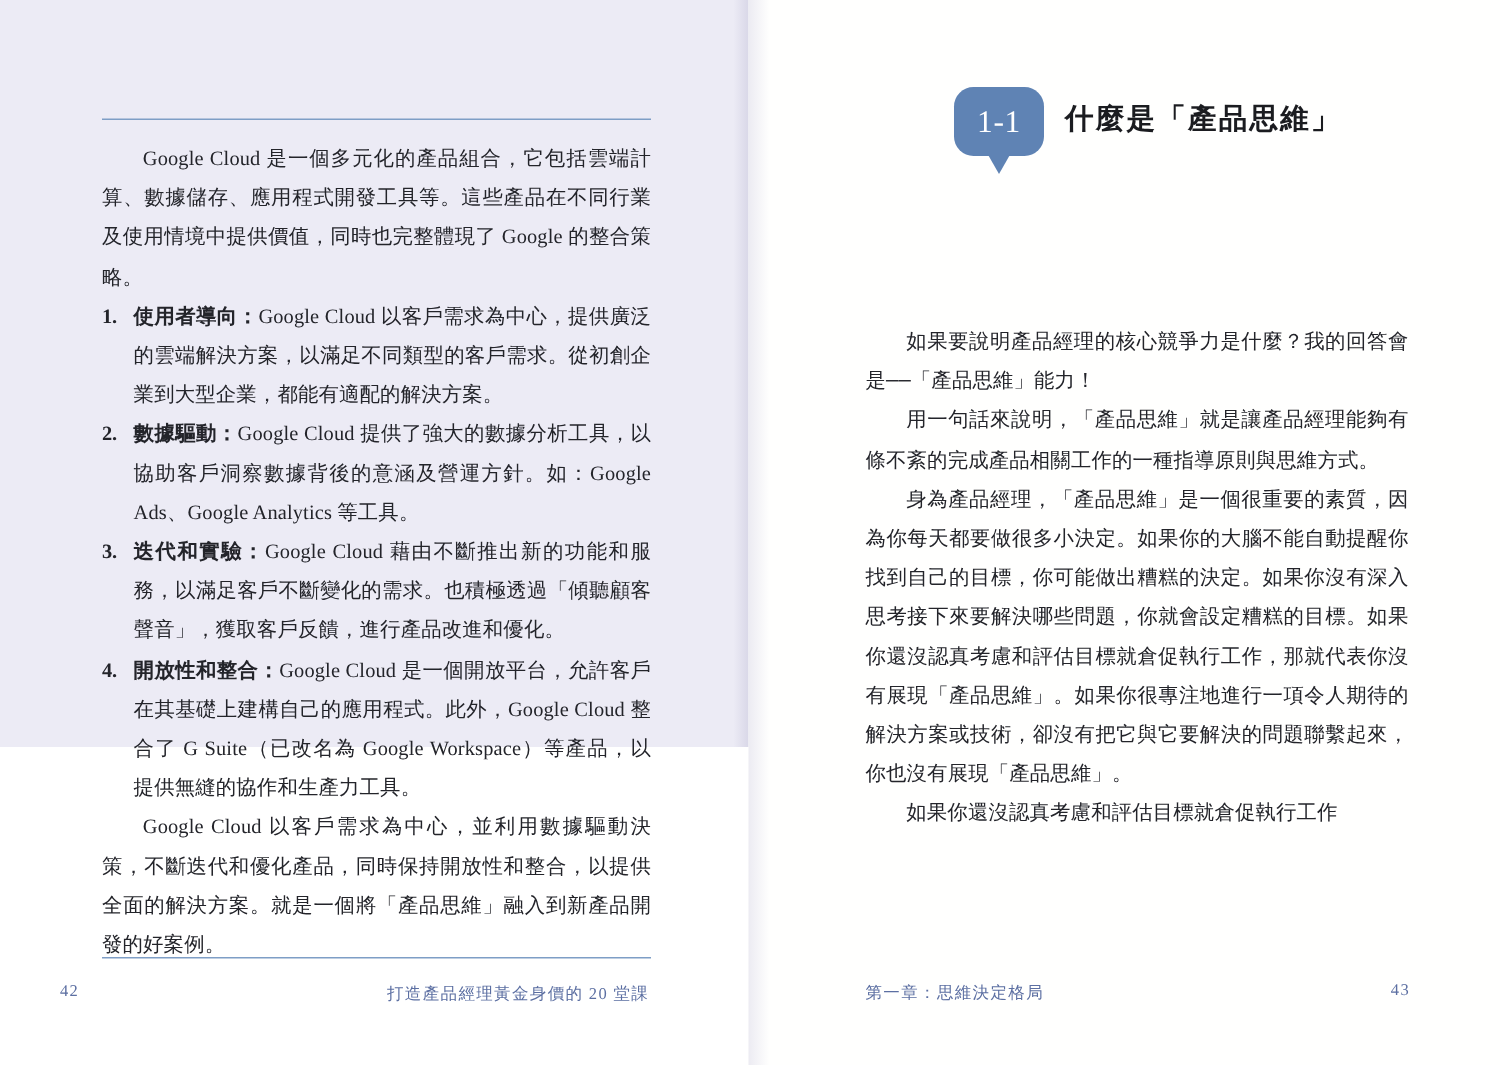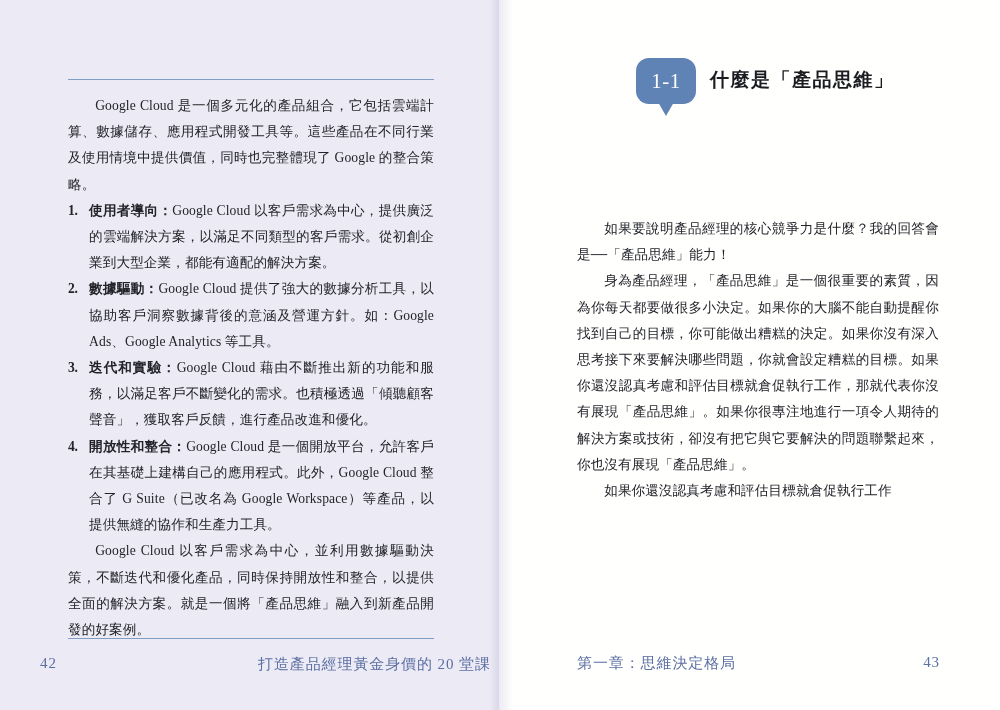--- a/index.html
+++ b/index.html
@@ -18,21 +18,21 @@
     position: relative;
     width: 1000px;
     height: 710px;
     display: flex;
   }
 
   
   .page-left {
     position: relative;
     width: 499px;
-    height: 710px;
+    height: 498px;
     background: #ecebf5;
     box-sizing: border-box;
     padding-left: 24px;
   }
   .page-left::after {
     content: "";
     position: absolute;
     top: 0; right: 0;
     width: 10px; height: 100%;
     background: linear-gradient(to right, rgba(175,172,200,0.00), rgba(150,146,185,0.22));
@@ -116,21 +116,21 @@
     font-size: 13.6px;
     letter-spacing: -0.2px;
   }
   .li-head {
     font-weight: bold;
   }
 
   
   .footer {
     position: absolute;
-    font-size: 15px;
+    font-size: 11px;
     color: #5c6fa2;
     letter-spacing: 0.9px;
     white-space: nowrap;
   }
   .lp-folio   { left: 40px;  top: 655px; }
   .lp-runhead { left: 258px; top: 655px; }
   .rp-runhead { left: 577px; top: 654px; }
   .rp-folio   { right: 60px; top: 654px; }
 
   
@@ -232,20 +232,21 @@
   <div class="heading">
     <div class="badge-wrap">
       <div class="badge">1-1</div>
       <div class="badge-tail"></div>
     </div>
     <div class="heading-title">什麼是「產品思維」</div>
   </div>
 
   <div class="textblock rp-body">
     <p class="para">如果要說明產品經理的核心競爭力是什麼？我的回答會是──「產品思維」能力！</p>
+    <p class="para">用一句話來說明，「產品思維」就是讓產品經理能夠有條不紊的完成產品相關工作的一種指導原則與思維方式。</p>
     <p class="para">身為產品經理，「產品思維」是一個很重要的素質，因為你每天都要做很多小決定。如果你的大腦不能自動提醒你找到自己的目標，你可能做出糟糕的決定。如果你沒有深入思考接下來要解決哪些問題，你就會設定糟糕的目標。如果你還沒認真考慮和評估目標就倉促執行工作，那就代表你沒有展現「產品思維」。如果你很專注地進行一項令人期待的解決方案或技術，卻沒有把它與它要解決的問題聯繫起來，你也沒有展現「產品思維」。</p>
     <p class="para">如果你還沒認真考慮和評估目標就倉促執行工作</p>
   </div>
 
   <div class="footer rp-runhead">第一章：思維決定格局</div>
   <div class="footer rp-folio">43</div>
 
 </div>
 
 </body></html>

